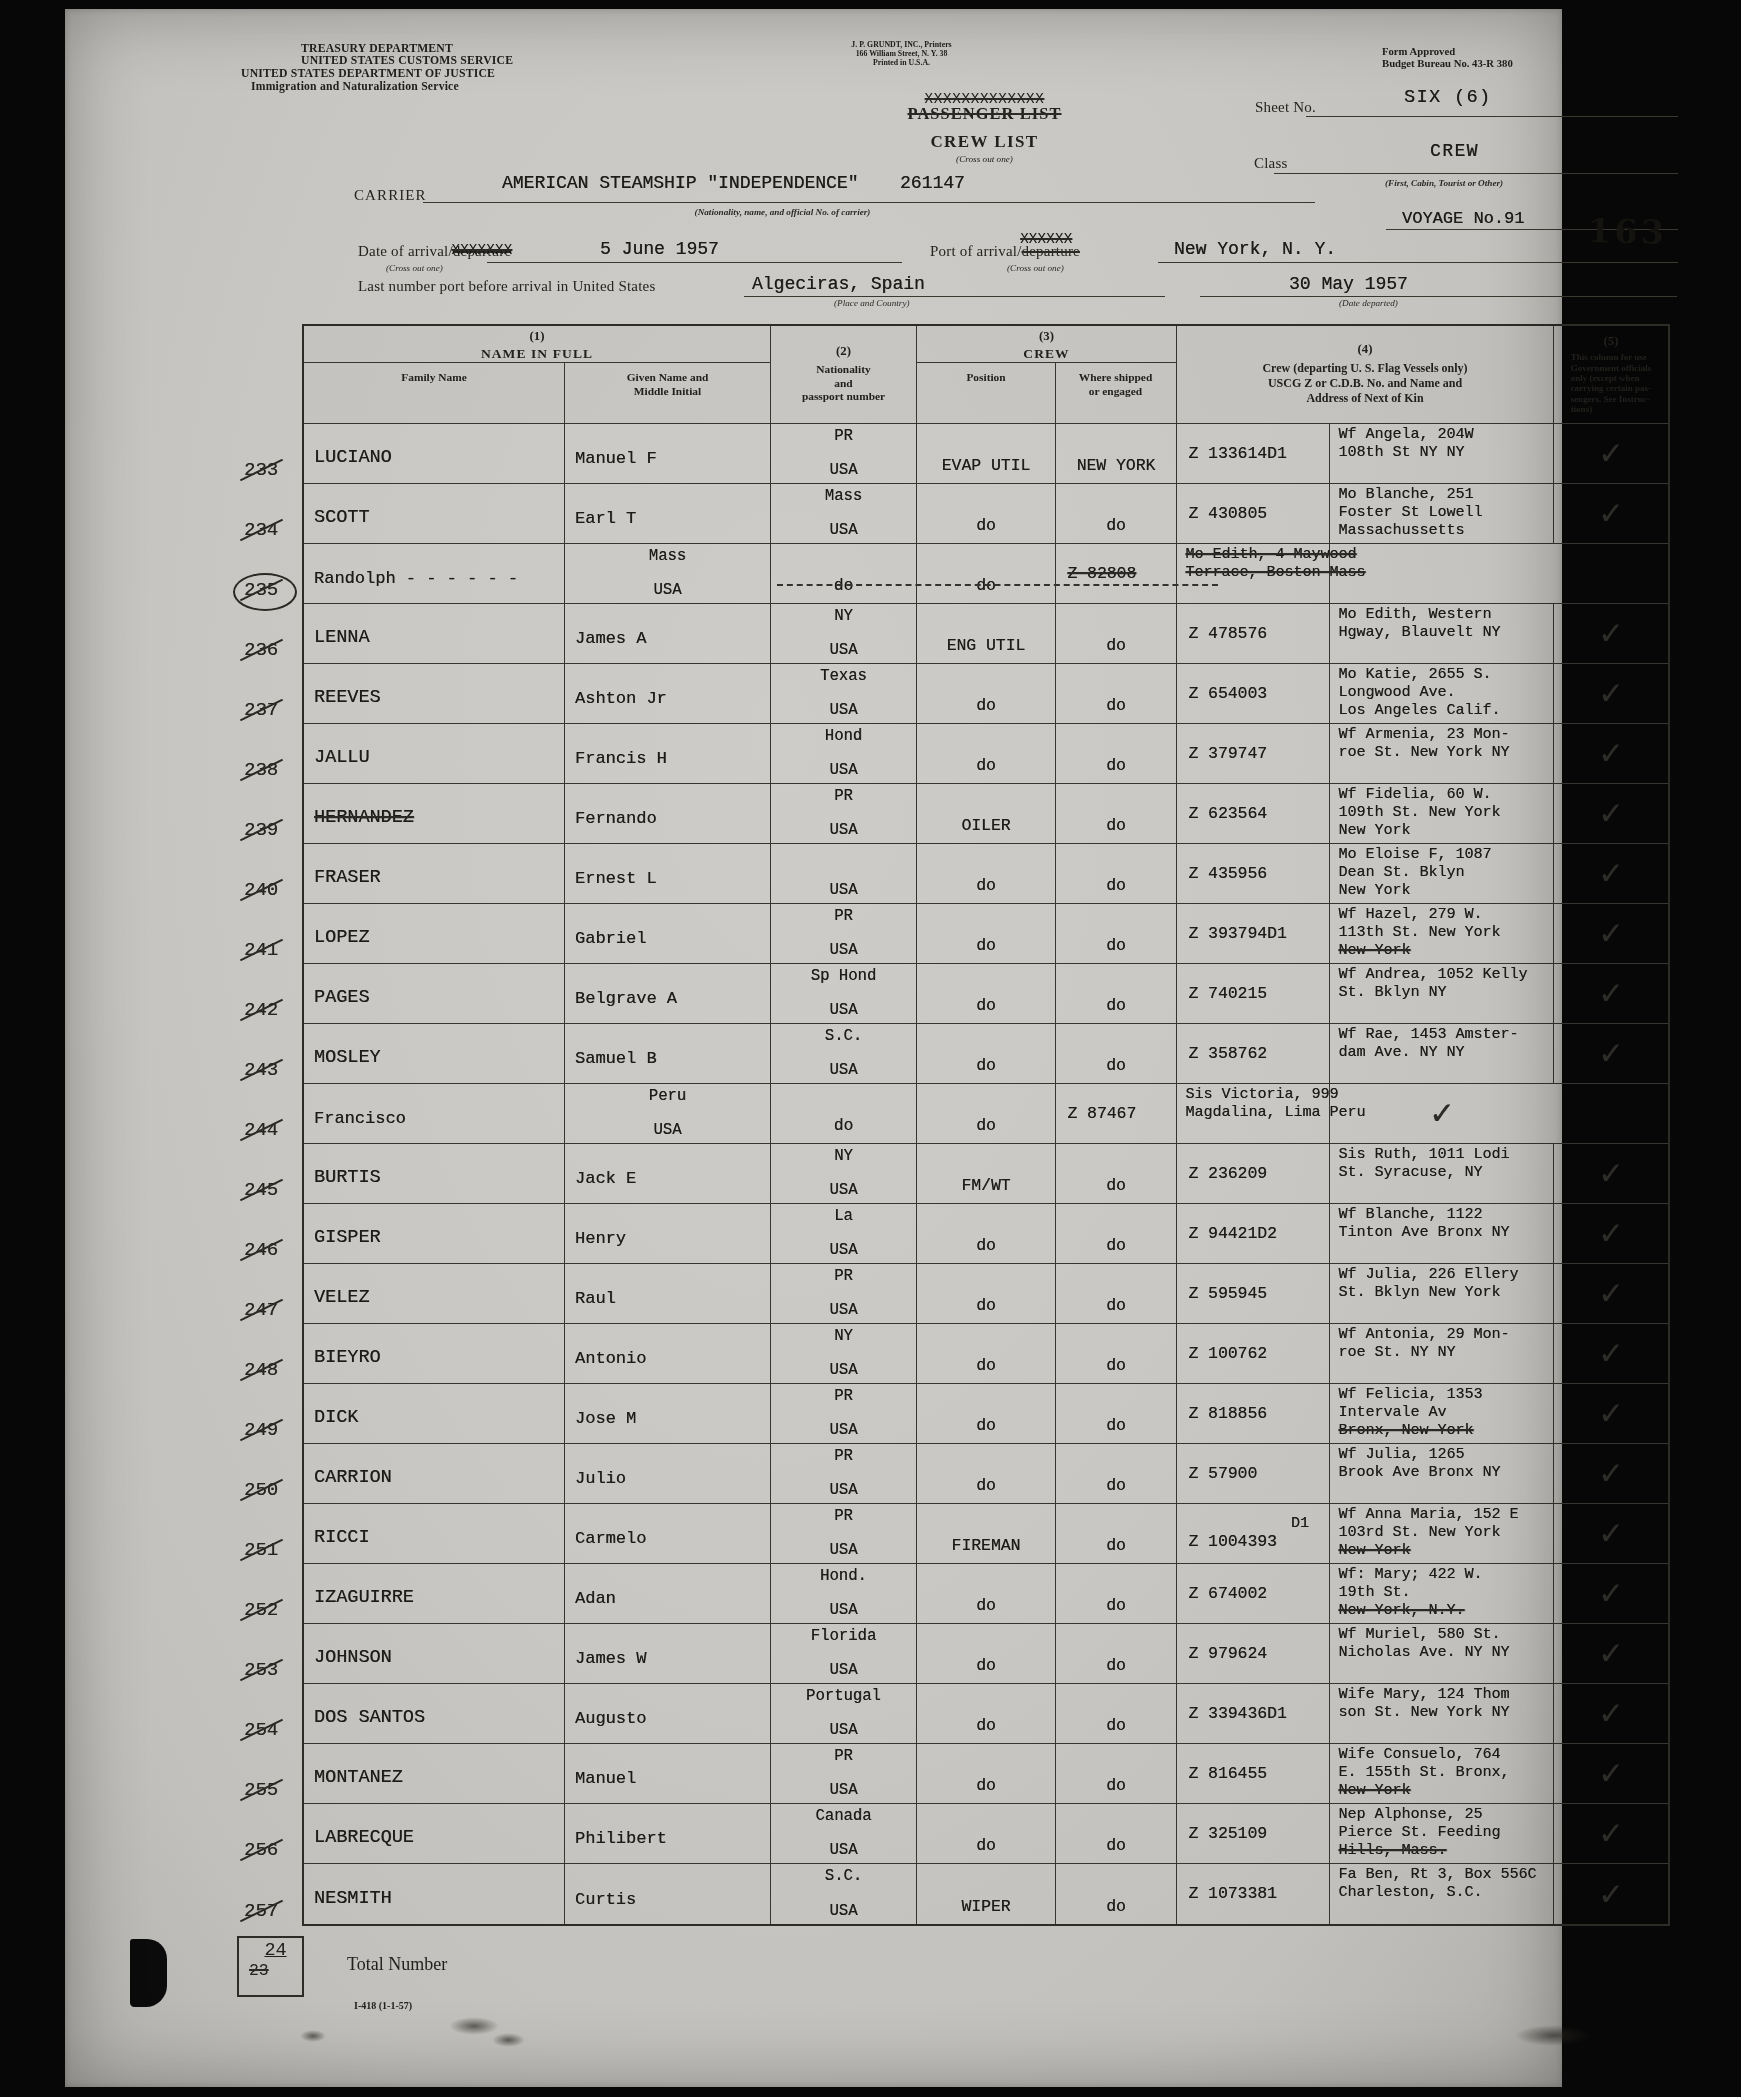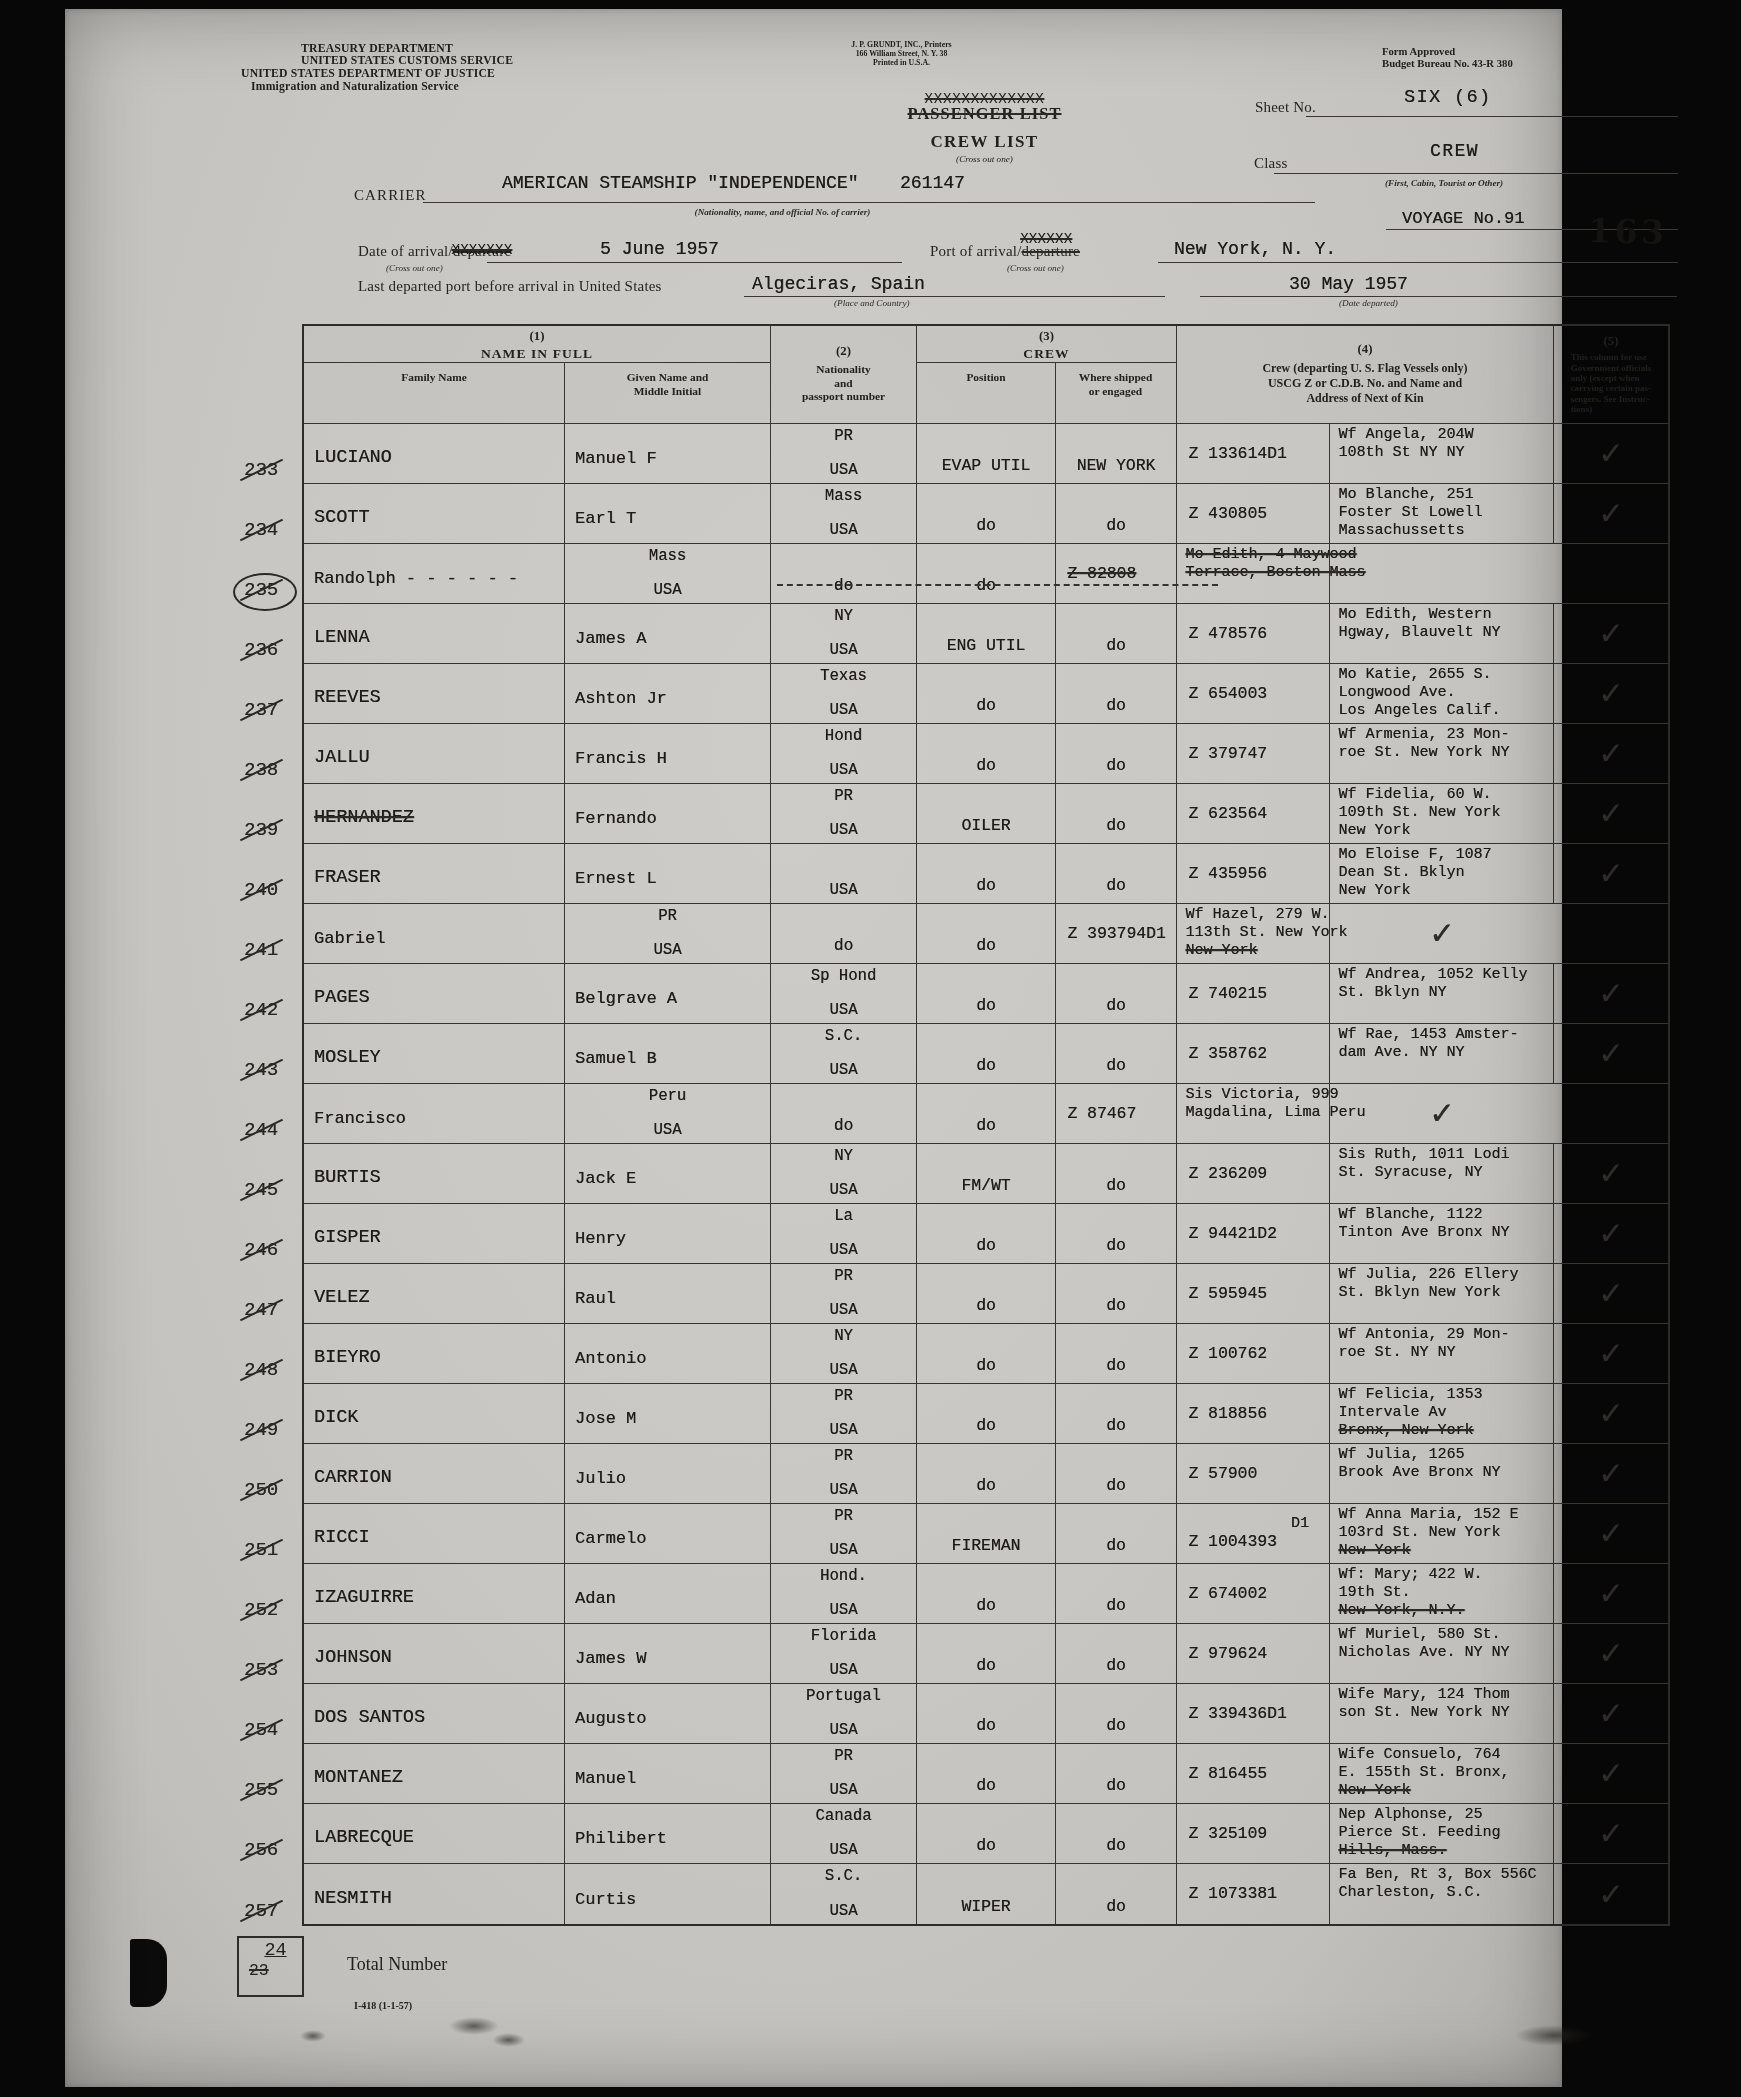--- a/index.html
+++ b/index.html
@@ -178,21 +178,21 @@
   <div class="lbl date-label"><span>Date of arrival/</span><span class="overwrap"><span class="struck">departure</span><span class="xover struck">XXXXXXX</span></span></div>
   <div class="typed date-value">5 June 1957</div>
   <div class="hint hint-date">(Cross out one)</div>
   <div class="rule r-date"></div>
 
   <div class="lbl port-label"><span>Port of arrival/</span><span class="overwrap"><span class="struck">departure</span><span class="xover up struck">XXXXXX</span></span></div>
   <div class="typed port-value">New York, N. Y.</div>
   <div class="hint hint-port">(Cross out one)</div>
   <div class="rule r-port"></div>
 
-  <div class="lbl lastport-label">Last departed port before arrival in United States</div>
+  <div class="lbl lastport-label">Last number port before arrival in United States</div>
   <div class="typed lastport-value">Algeciras, Spain</div>
   <div class="rule r-lastport"></div>
   <div class="hint place-hint">(Place and Country)</div>
   <div class="typed datedep-value">30 May 1957</div>
   <div class="rule r-datedep"></div>
   <div class="hint datedep-hint">(Date departed)</div>
 
   <div class="table">
     <div class="thead">
       <div class="thg w-name">
@@ -382,20 +382,21 @@
     <div class="cell c-kin">
             <div>Mo Eloise F, 1087</div>
             <div>Dean St. Bklyn</div>
             <div>New York</div>
           </div>
     <div class="cell c-gov">✓</div>
   </div>
 
   <div class="row">
     <div class="lineno">241</div>
+    <div class="cell c-family">LOPEZ</div>
     <div class="cell c-given">Gabriel</div>
     <div class="cell c-nat">
       <div>PR</div>
       <div>USA</div>
     </div>
     <div class="cell c-pos">do</div>
     <div class="cell c-shipped">do</div>
     <div class="cell c-z">Z 393794D1</div>
     <div class="cell c-kin">
             <div>Wf Hazel, 279 W.</div>

